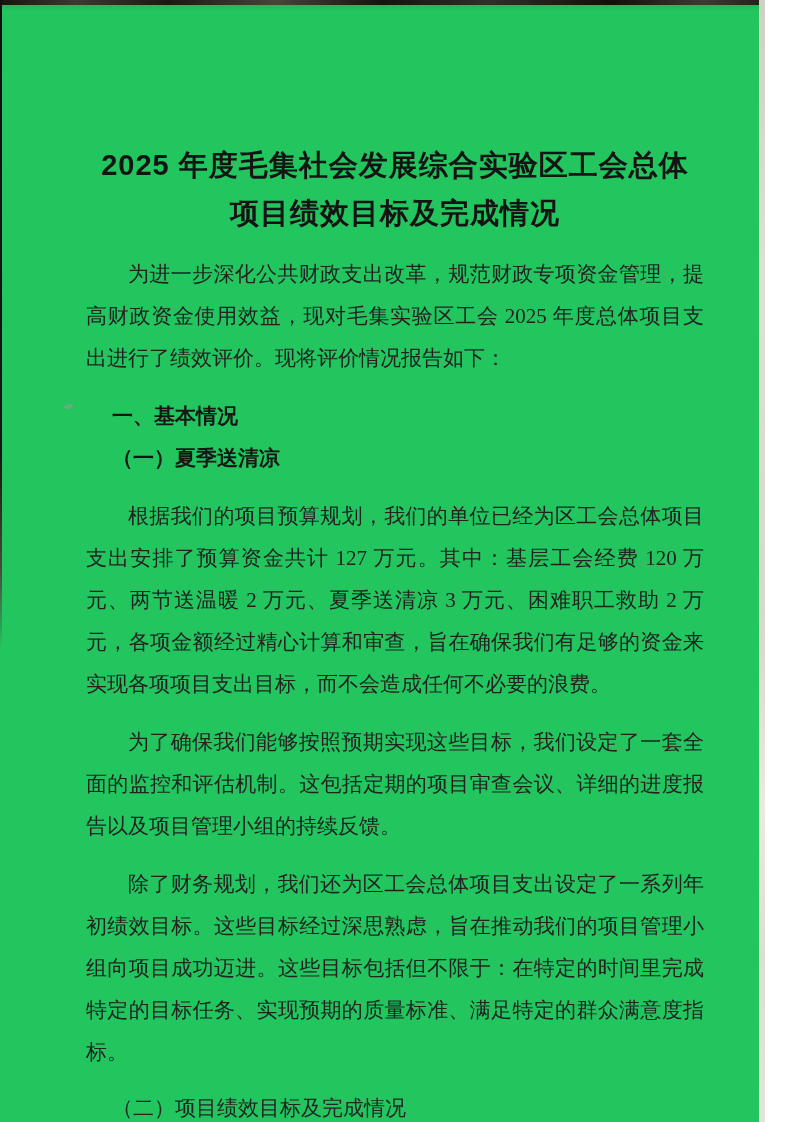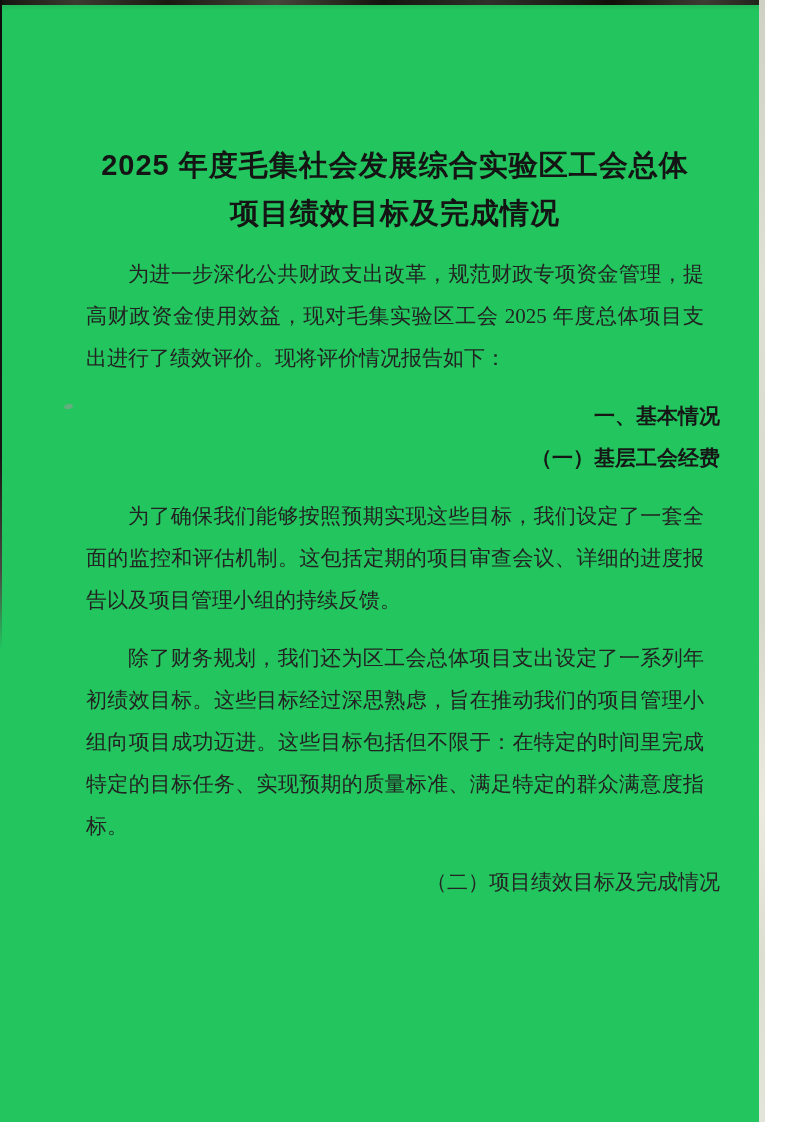--- a/index.html
+++ b/index.html
@@ -73,21 +73,21 @@
     text-align-last: left;
     text-indent: 2em;
     color: #222222;
   }
   .section-heading,
   .subsection-heading {
     margin: 0;
     font-size: 21px;
     line-height: 42px;
     text-indent: 2em;
-    text-align: right;
+    text-align: left;
     color: #161616;
   }
   .heading-bold {
     font-family: "Liberation Sans", "DejaVu Sans", sans-serif;
     font-weight: 700;
   }
   .heading-regular {
     font-family: Liberation Mono, monospace;
     font-weight: 400;
     color: #242424;
@@ -107,22 +107,23 @@
 
     <h1 class="doc-title">
       <span class="title-line">2025 年度毛集社会发展综合实验区工会总体</span>
       <span class="title-line">项目绩效目标及完成情况</span>
     </h1>
 
     <p class="body-para">为进一步深化公共财政支出改革，规范财政专项资金管理，提高财政资金使用效益，现对毛集实验区工会 2025 年度总体项目支出进行了绩效评价。现将评价情况报告如下：</p>
 
     <h2 class="section-heading heading-bold">一、基本情况</h2>
 
-    <h3 class="subsection-heading heading-bold">（一）基层工会经费</h3>
+    <h3 class="subsection-heading heading-bold">（一）夏季送清凉</h3>
 
+    <p class="body-para">根据我们的项目预算规划，我们的单位已经为区工会总体项目支出安排了预算资金共计 127 万元。其中：基层工会经费 120 万元、两节送温暖 2 万元、夏季送清凉 3 万元、困难职工救助 2 万元，各项金额经过精心计算和审查，旨在确保我们有足够的资金来实现各项项目支出目标，而不会造成任何不必要的浪费。</p>
 
     <p class="body-para">为了确保我们能够按照预期实现这些目标，我们设定了一套全面的监控和评估机制。这包括定期的项目审查会议、详细的进度报告以及项目管理小组的持续反馈。</p>
 
     <p class="body-para">除了财务规划，我们还为区工会总体项目支出设定了一系列年初绩效目标。这些目标经过深思熟虑，旨在推动我们的项目管理小组向项目成功迈进。这些目标包括但不限于：在特定的时间里完成特定的目标任务、实现预期的质量标准、满足特定的群众满意度指标。</p>
 
     <h3 class="subsection-heading heading-regular">（二）项目绩效目标及完成情况</h3>
 
   </div>
 </div>
 

